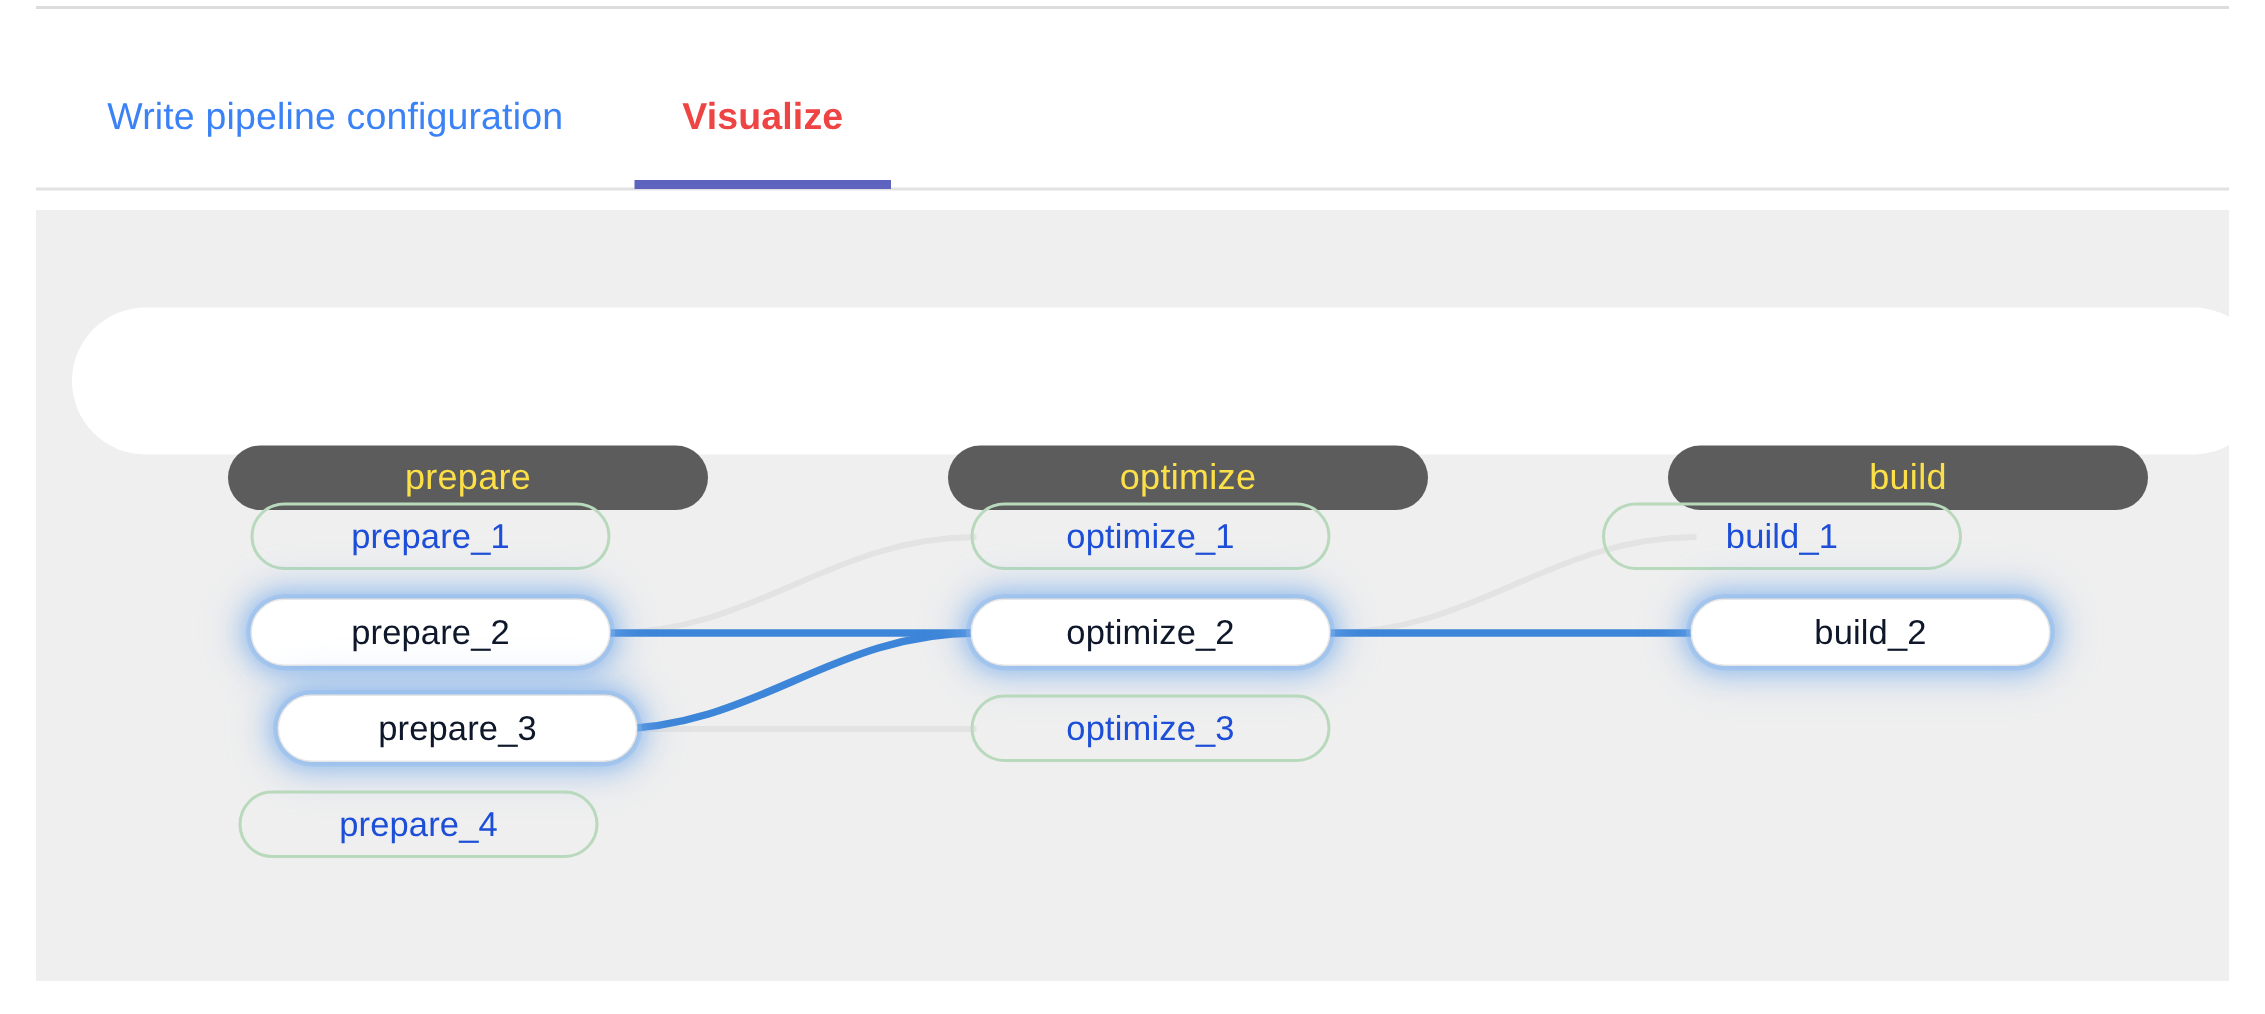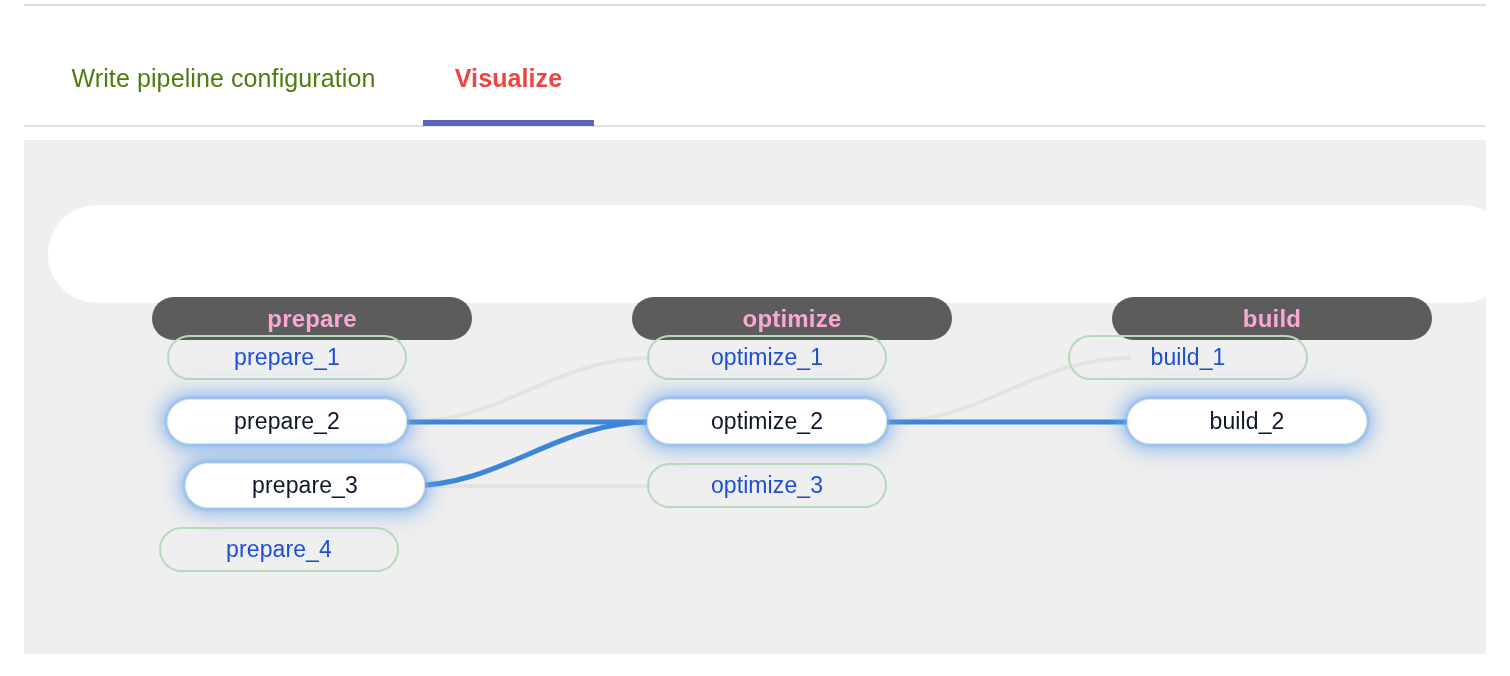--- a/index.html
+++ b/index.html
@@ -52,21 +52,21 @@
     box-sizing: border-box;
     cursor: pointer;
     white-space: nowrap;
   }
   .tab-label {
     font-size: 25px;
     letter-spacing: 0.1px;
   }
   .tab-inactive { left: 0px; width: 399px; }
   .tab-inactive .tab-label {
-    color: #4d7c0f;
+    color: #3b82f6;
     font-weight: 400;
   }
   .tab-active { left: 399px; width: 171px; }
   .tab-active .tab-label {
     color: #ef4444;
     font-weight: 700;
   }
   .tab-underline {
     position: absolute;
     left: 399px;
@@ -100,23 +100,23 @@
     position: absolute;
     top: 92px;
     height: 43px;
     background: #5c5c5c;
     border-radius: 22px;
     display: flex;
     align-items: center;
     justify-content: center;
   }
   .stage-pill-label {
-    color: #f9a8d4;
+    color: #fde047;
     font-size: 24px;
-    font-weight: 700;
+    font-weight: 400;
     letter-spacing: 0.2px;
   }
 
   
   .edges {
     position: absolute;
     left: 0;
     top: 0;
     width: 1462px;
     height: 514px;

